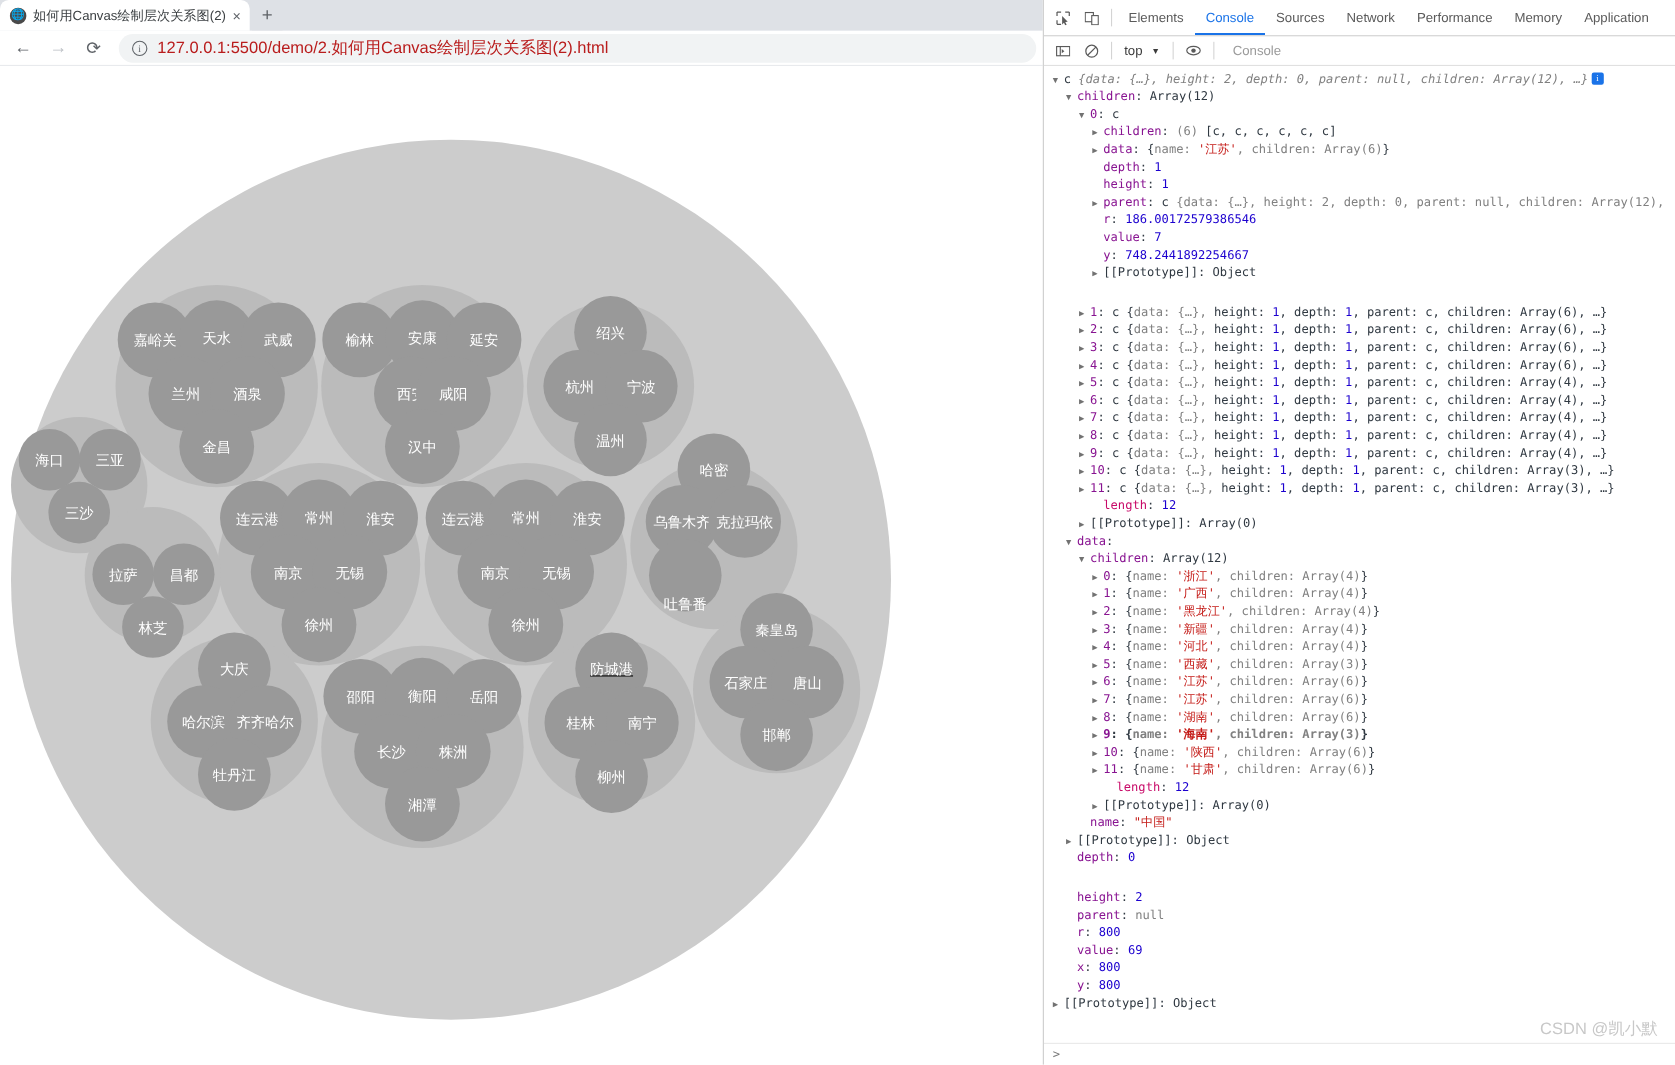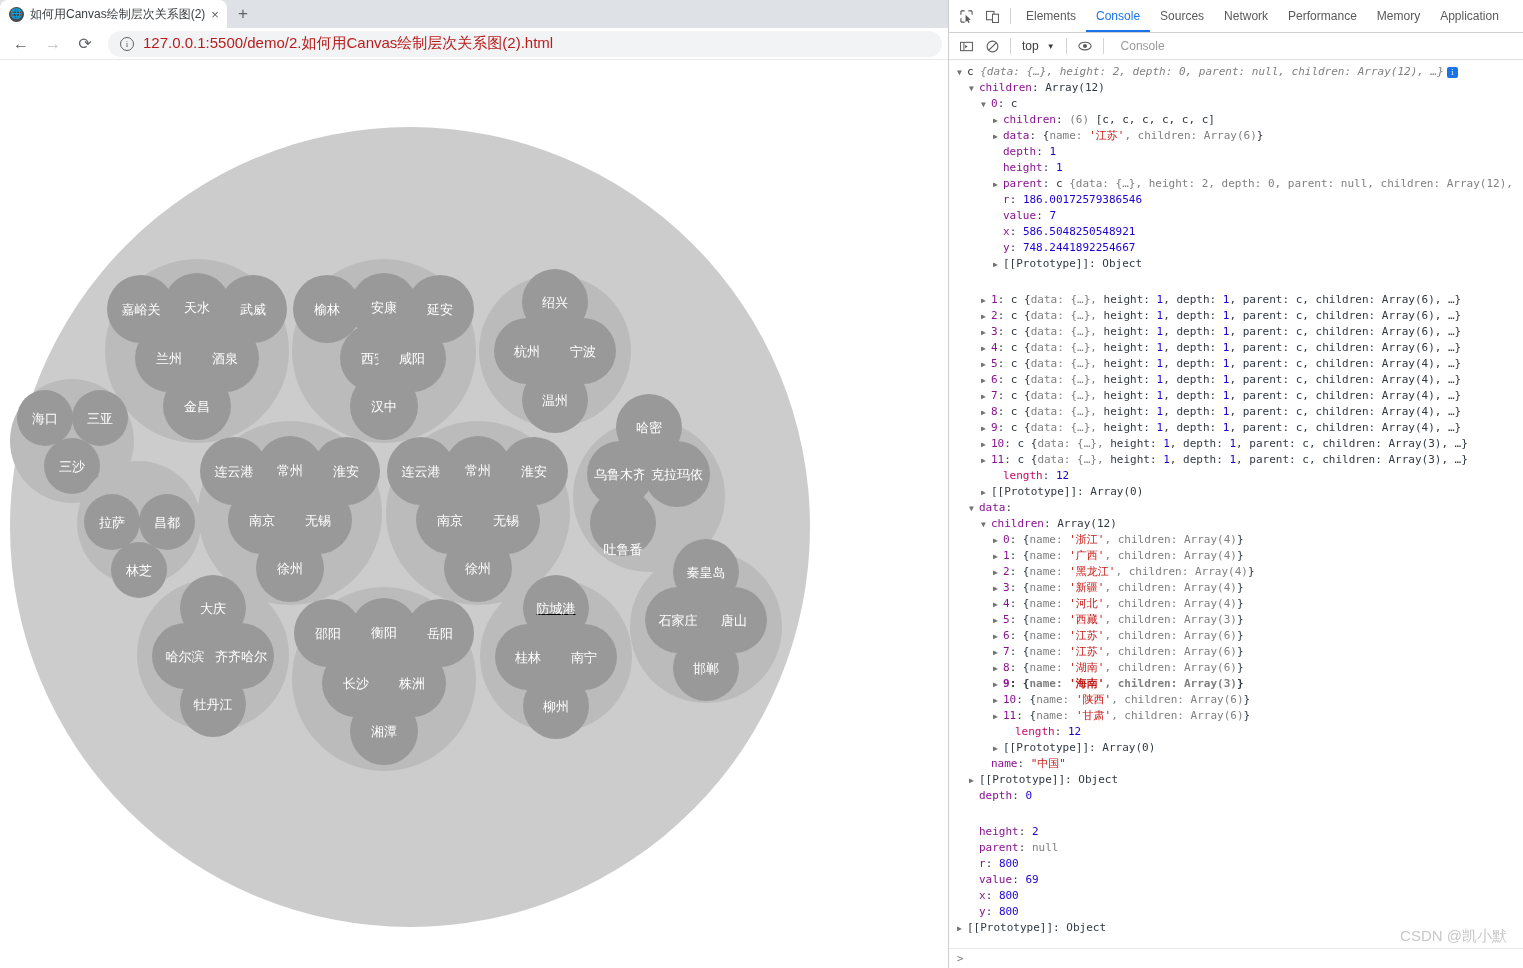--- a/index.html
+++ b/index.html
@@ -417,21 +417,20 @@
           <div class="ln" style="padding-left: 8px;"><span class="tri open"></span><span><span class="k-obj">c </span><span class="k-italic">{data: {…}, height: 2, depth: 0, parent: null, children: Array(12), …}</span><span class="info-badge">i</span></span></div>
           <div class="ln" style="padding-left: 20px;"><span class="tri open"></span><span><span class="k-prop">children</span><span class="k-obj">: Array(12)</span></span></div>
           <div class="ln" style="padding-left: 32px;"><span class="tri open"></span><span><span class="k-prop">0</span><span class="k-obj">: c</span></span></div>
           <div class="ln" style="padding-left: 44px;"><span class="tri closed"></span><span><span class="k-prop">children</span><span class="k-obj">: </span><span class="k-gray">(6)</span><span class="k-obj"> [c, c, c, c, c, c]</span></span></div>
           <div class="ln" style="padding-left: 44px;"><span class="tri closed"></span><span><span class="k-prop">data</span><span class="k-obj">: {</span><span class="k-gray">name: </span><span class="k-name">'江苏'</span><span class="k-gray">, children: Array(6)</span><span class="k-obj">}</span></span></div>
           <div class="ln" style="padding-left: 44px;"><span class="tri blank"></span><span><span class="k-prop">depth</span><span class="k-obj">: </span><span class="k-num">1</span></span></div>
           <div class="ln" style="padding-left: 44px;"><span class="tri blank"></span><span><span class="k-prop">height</span><span class="k-obj">: </span><span class="k-num">1</span></span></div>
           <div class="ln" style="padding-left: 44px;"><span class="tri closed"></span><span><span class="k-prop">parent</span><span class="k-obj">: c </span><span class="k-gray">{data: {…}, height: 2, depth: 0, parent: null, children: Array(12),</span></span></div>
           <div class="ln" style="padding-left: 44px;"><span class="tri blank"></span><span><span class="k-prop">r</span><span class="k-obj">: </span><span class="k-num">186.00172579386546</span></span></div>
           <div class="ln" style="padding-left: 44px;"><span class="tri blank"></span><span><span class="k-prop">value</span><span class="k-obj">: </span><span class="k-num">7</span></span></div>
-          <div class="ln" style="padding-left: 44px;"><span class="tri blank"></span><span><span class="k-prop">x</span><span class="k-obj">: </span><span class="k-num">586.5048250548921</span></span></div>
           <div class="ln" style="padding-left: 44px;"><span class="tri blank"></span><span><span class="k-prop">y</span><span class="k-obj">: </span><span class="k-num">748.2441892254667</span></span></div>
           <div class="ln" style="padding-left: 44px;"><span class="tri closed"></span><span><span class="k-obj">[[Prototype]]: Object</span></span></div>
           <div class="ln" style="padding-left: 32px; margin-top: 20px;"><span class="tri closed"></span><span><span class="k-prop">1</span><span class="k-obj">: c {</span><span class="k-gray">data: {…}, </span><span class="k-obj">height: </span><span class="k-num">1</span><span class="k-obj">, depth: </span><span class="k-num">1</span><span class="k-obj">, parent: c, children: Array(6), …}</span></span></div>
           <div class="ln" style="padding-left: 32px;"><span class="tri closed"></span><span><span class="k-prop">2</span><span class="k-obj">: c {</span><span class="k-gray">data: {…}, </span><span class="k-obj">height: </span><span class="k-num">1</span><span class="k-obj">, depth: </span><span class="k-num">1</span><span class="k-obj">, parent: c, children: Array(6), …}</span></span></div>
           <div class="ln" style="padding-left: 32px;"><span class="tri closed"></span><span><span class="k-prop">3</span><span class="k-obj">: c {</span><span class="k-gray">data: {…}, </span><span class="k-obj">height: </span><span class="k-num">1</span><span class="k-obj">, depth: </span><span class="k-num">1</span><span class="k-obj">, parent: c, children: Array(6), …}</span></span></div>
           <div class="ln" style="padding-left: 32px;"><span class="tri closed"></span><span><span class="k-prop">4</span><span class="k-obj">: c {</span><span class="k-gray">data: {…}, </span><span class="k-obj">height: </span><span class="k-num">1</span><span class="k-obj">, depth: </span><span class="k-num">1</span><span class="k-obj">, parent: c, children: Array(6), …}</span></span></div>
           <div class="ln" style="padding-left: 32px;"><span class="tri closed"></span><span><span class="k-prop">5</span><span class="k-obj">: c {</span><span class="k-gray">data: {…}, </span><span class="k-obj">height: </span><span class="k-num">1</span><span class="k-obj">, depth: </span><span class="k-num">1</span><span class="k-obj">, parent: c, children: Array(4), …}</span></span></div>
           <div class="ln" style="padding-left: 32px;"><span class="tri closed"></span><span><span class="k-prop">6</span><span class="k-obj">: c {</span><span class="k-gray">data: {…}, </span><span class="k-obj">height: </span><span class="k-num">1</span><span class="k-obj">, depth: </span><span class="k-num">1</span><span class="k-obj">, parent: c, children: Array(4), …}</span></span></div>
           <div class="ln" style="padding-left: 32px;"><span class="tri closed"></span><span><span class="k-prop">7</span><span class="k-obj">: c {</span><span class="k-gray">data: {…}, </span><span class="k-obj">height: </span><span class="k-num">1</span><span class="k-obj">, depth: </span><span class="k-num">1</span><span class="k-obj">, parent: c, children: Array(4), …}</span></span></div>
           <div class="ln" style="padding-left: 32px;"><span class="tri closed"></span><span><span class="k-prop">8</span><span class="k-obj">: c {</span><span class="k-gray">data: {…}, </span><span class="k-obj">height: </span><span class="k-num">1</span><span class="k-obj">, depth: </span><span class="k-num">1</span><span class="k-obj">, parent: c, children: Array(4), …}</span></span></div>

